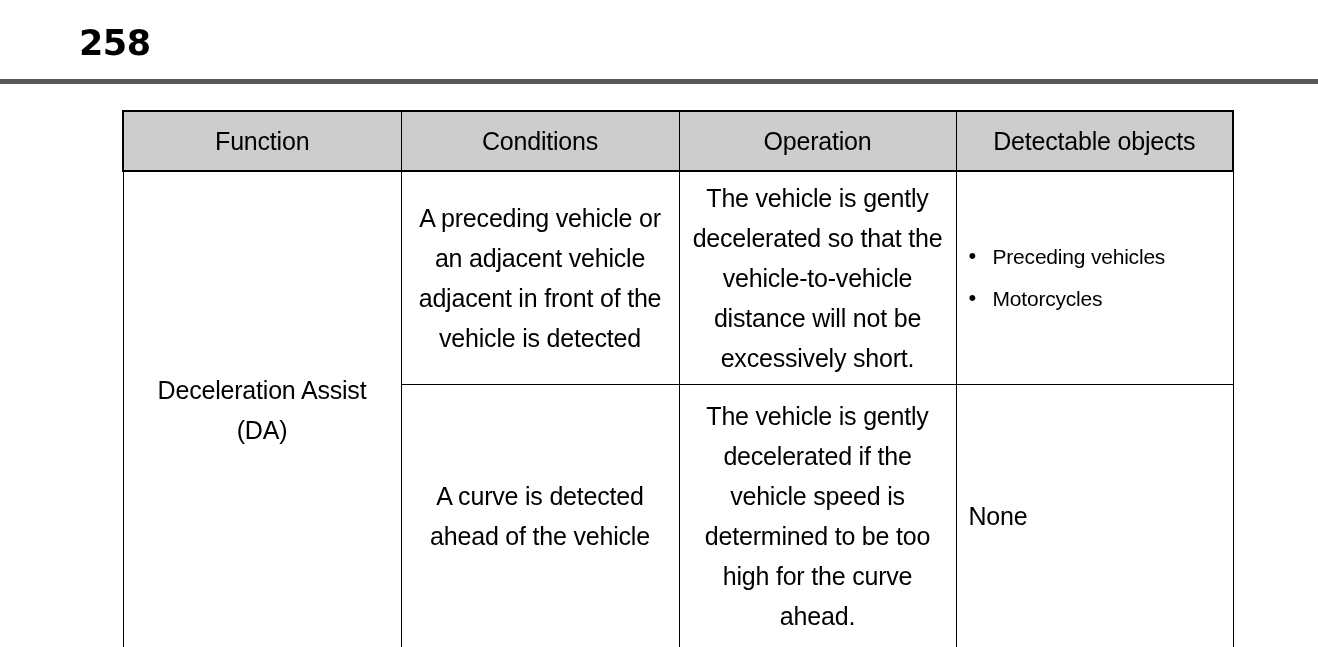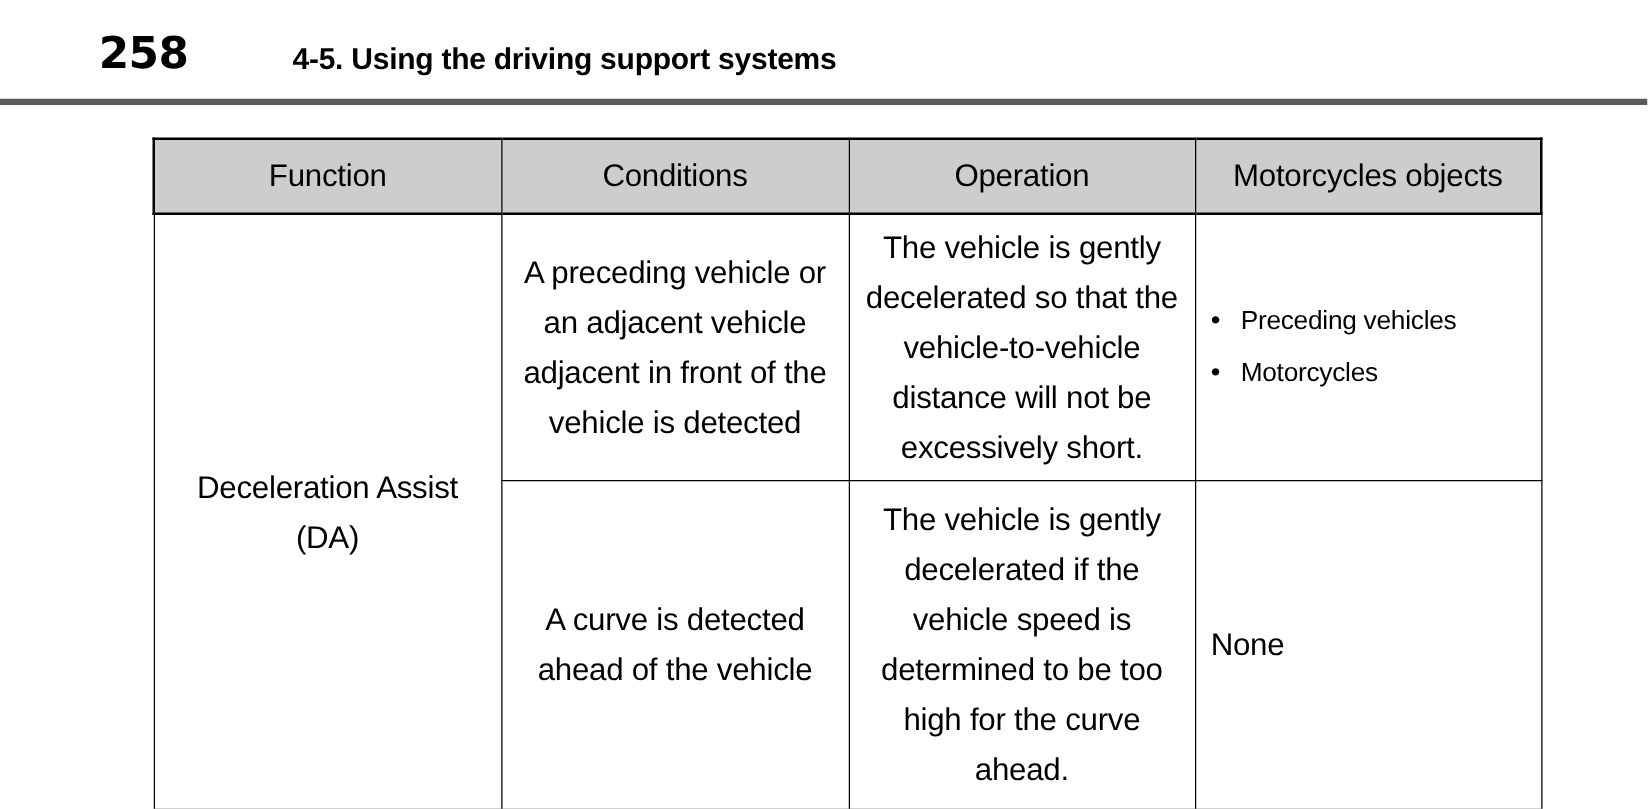--- a/index.html
+++ b/index.html
@@ -118,37 +118,36 @@
     left: 2px;
     top: -1px;
     font-size: 22px;
   }
 </style>
 </head>
 <body>
 
 <div class="page-header">
   <div class="page-number">258</div>
-  <div class="section-title">4-5. Using the driving support systems</div>
   <div class="header-rule"></div>
 </div>
 
 <table class="spec-table">
   <colgroup>
     <col class="c-function">
     <col class="c-conditions">
     <col class="c-operation">
     <col class="c-objects">
   </colgroup>
   <thead>
     <tr>
       <th>Function</th>
       <th>Conditions</th>
       <th>Operation</th>
-      <th>Motorcycles objects</th>
+      <th>Detectable objects</th>
     </tr>
   </thead>
   <tbody>
     <tr>
       <td class="c-fn" rowspan="2">
         <div class="cell center">
           <span>Deceleration Assist</span><br>
           <span>(DA)</span>
         </div>
       </td>

